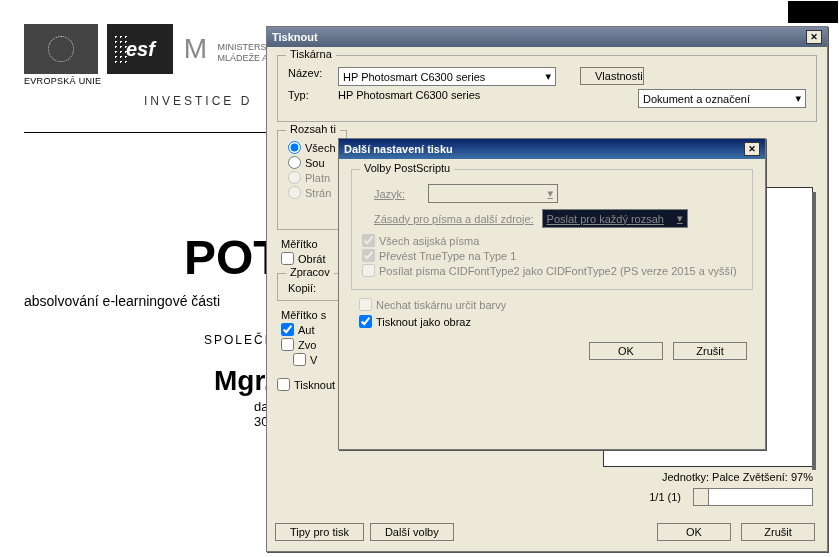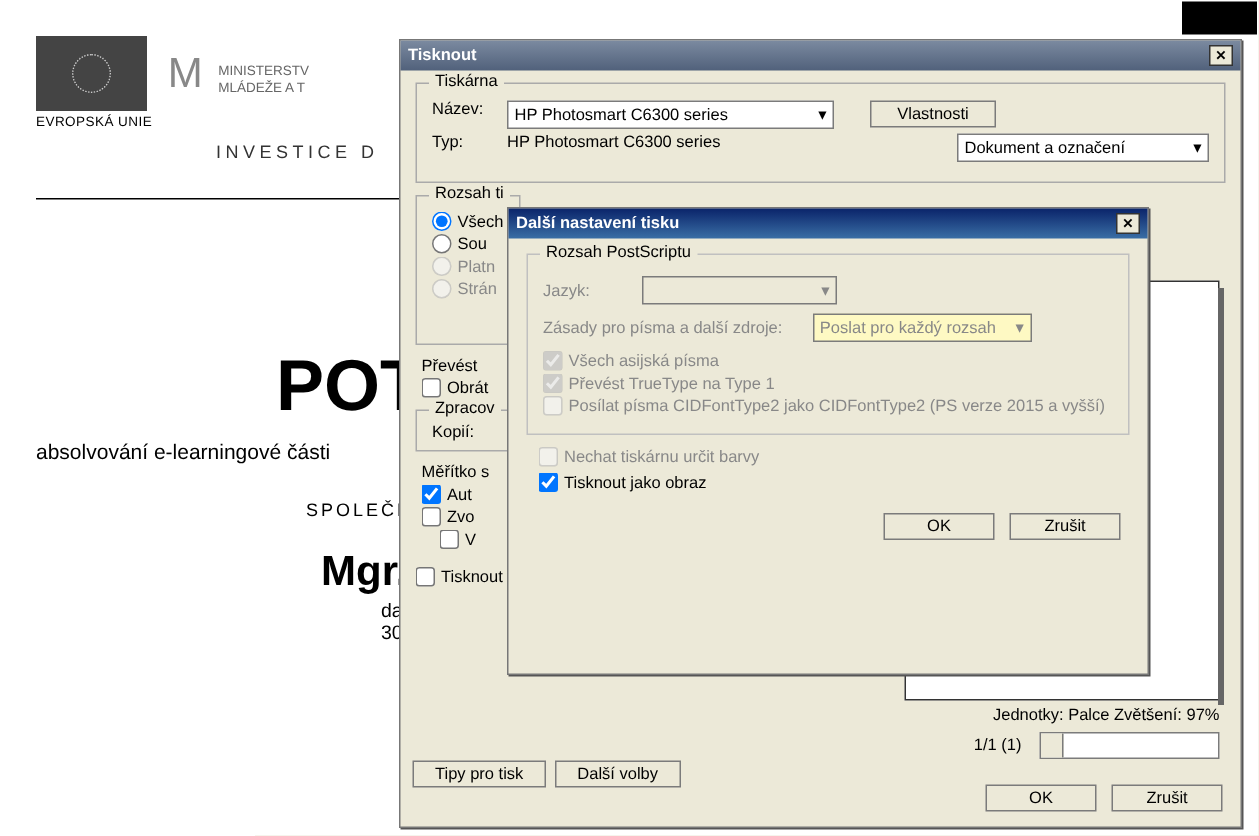--- a/index.html
+++ b/index.html
@@ -33,28 +33,28 @@
 .print-body { padding: 8px 10px; }
 .group { border: 1px solid #aaa; padding: 8px 10px 10px; margin-bottom: 8px; position: relative; }
 .group-title { position: absolute; top: -8px; left: 8px; background: #ece9d8; padding: 0 4px; font-size: 11px; }
 .row { display: flex; align-items: flex-start; margin: 3px 0; }
 .row label { width: 50px; font-size: 11px; }
 .row .val { font-size: 11px; }
 .select { background: #fff; border: 1px solid #7b7b7b; height: 19px; padding: 1px 4px; font-size: 11px; display: flex; align-items: center; justify-content: space-between; }
 .btn { background: #ece9d8; border: 1px solid #7b7b7b; padding: 2px 14px; font-size: 11px; cursor: pointer; min-width: 60px; text-align: center; }
 .radio, .check { display: flex; align-items: center; gap: 4px; font-size: 11px; margin: 2px 0; }
 .radio input, .check input { margin: 0; }
-.print-bottom { position: absolute; left: 8px; bottom: 26px; display: flex; gap: 6px; }
+.print-bottom { position: absolute; left: 8px; bottom: 10px; display: flex; gap: 6px; }
 .print-ok { position: absolute; right: 12px; bottom: 10px; display: flex; gap: 10px; }
 
 .adv-dialog { left: 338px; top: 138px; width: 428px; height: 312px; }
 .adv-body { padding: 10px 12px; }
 .adv-body .group { border: 1px solid #c0c0c0; }
 .disabled { color: #888; }
-.adv-row { display: flex; align-items: center; margin: 6px 0; gap: 20px; }
+.adv-row { display: flex; align-items: center; margin: 6px 12px; gap: 8px; text-decoration: underline; }
 .adv-ok { display: flex; justify-content: flex-end; gap: 10px; margin-top: 14px; margin-right: 6px; }
 
 .units { position: absolute; right: 14px; bottom: 68px; font-size: 11px; }
 .pages-row { position: absolute; right: 14px; bottom: 45px; display: flex; align-items: center; gap: 12px; font-size: 11px; }
 .slider { width: 120px; height: 18px; border: 1px solid #7b7b7b; background: #fff; position: relative; }
 .slider::after { content: ""; position: absolute; left: 0; top: 0; width: 14px; height: 100%; background: #ece9d8; border-right: 1px solid #7b7b7b; }
 .preview-box { position: absolute; right: 14px; top: 160px; width: 210px; height: 280px; border: 1px solid #333; background: #fff; }
 .preview-box::after { content: ""; position: absolute; right: -4px; top: 4px; bottom: -4px; width: 4px; background: #666; }
 
 .top-corner { position: absolute; right: 1px; top: 1px; width: 50px; height: 22px; background: #000; }
@@ -63,20 +63,23 @@
 <body>
 
 <div class="top-corner"></div>
 
 <div class="doc">
   <div class="logos">
     <div>
       <div class="eu-flag"></div>
       <div class="eu-label">EVROPSKÁ UNIE</div>
     </div>
+    <div class="esf-logo">
+        <span>esf</span>
+      </div>
     <div class="min-logo">M</div>
     <div class="min-text">MINISTERSTV<br>MLÁDEŽE A T</div>
   </div>
   <div class="invest-row">INVESTICE D</div>
   <hr class="doc-hr">
   <div class="doc-center" style="font-size:18px;font-weight:bold">Č</div>
   <div class="doc-center">Centrum pro zjišťování výsl</div>
   <div class="doc-center">Jeruzalém</div>
   <div class="pot-title">POT</div>
   <div class="doc-sub">absolvování e-learningové části</div>
@@ -94,21 +97,21 @@
   <div class="print-body">
     <div class="group">
       <span class="group-title">Tiskárna</span>
       <div class="row">
         <label>Název:</label>
         <div class="select" style="width:218px">
           <span>HP Photosmart C6300 series</span>
             <span>▾</span>
         </div>
         <span style="width:24px"></span>
-        <button class="btn" style="width:84px">Vlastnosti</button>
+        <button class="btn" style="width:64px">Vlastnosti</button>
       </div>
       <div class="row">
         <label>Typ:</label>
         <span class="val">HP Photosmart C6300 series</span>
         <span style="flex:1"></span>
         <div class="select" style="width:168px">
           <span>Dokument a označení</span>
             <span>▾</span>
         </div>
       </div>
@@ -128,21 +131,21 @@
             </div>
           <div class="radio disabled">
               <input type="radio" disabled="" style="">
               <span>Platn</span>
             </div>
           <div class="radio disabled">
               <input type="radio" disabled="" style="">
               <span>Strán</span>
             </div>
         </div>
-        <div style="font-size:11px;margin:2px 0 0 4px">Převést</div>
+        <div style="font-size:11px;margin:2px 0 0 4px">Měřítko</div>
         <div class="check" style="margin-left:4px">
             <input type="checkbox" style="">
             <span>Obrát</span>
           </div>
 
         <div class="group" style="margin-top:8px;height:28px">
           <span class="group-title">Zpracov</span>
           <div style="font-size:11px">Kopií:</div>
         </div>
 
@@ -185,31 +188,31 @@
   </div>
 </div>
 
 <div class="dialog adv-dialog">
   <div class="titlebar" style="background:linear-gradient(#0a246a,#3a6ea5)">
     <span>Další nastavení tisku</span>
     <span class="close">✕</span>
   </div>
   <div class="adv-body">
     <div class="group">
-      <span class="group-title">Rozsah PostScriptu</span>
+      <span class="group-title">Volby PostScriptu</span>
       <div class="adv-row disabled">
         <span style="width:46px">Jazyk:</span>
         <div class="select" style="width:130px;background:#ece9d8">
           <span></span>
             <span>▾</span>
         </div>
       </div>
       <div class="adv-row disabled">
         <span>Zásady pro písma a další zdroje:</span>
-        <div class="select" style="width:146px;background:#fef9c3">
+        <div class="select" style="width:146px;background:#0f172a">
           <span>Poslat pro každý rozsah</span>
             <span>▾</span>
         </div>
       </div>
       <div class="check disabled">
           <input type="checkbox" checked="" disabled="" style="">
           <span>Všech asijská písma</span>
         </div>
       <div class="check disabled">
           <input type="checkbox" checked="" disabled="" style="">

